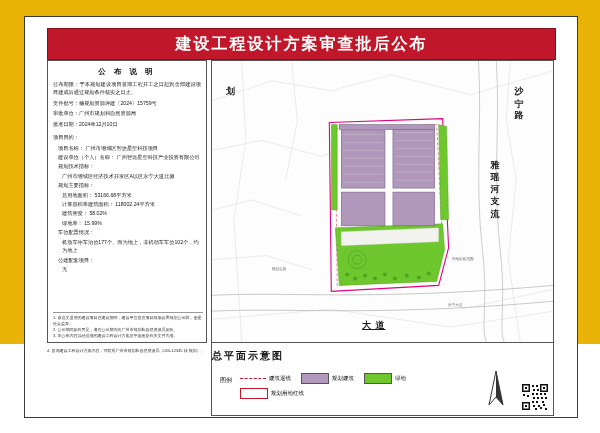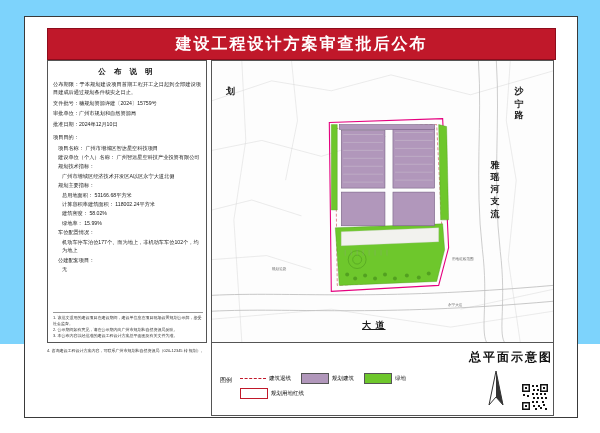--- a/index.html
+++ b/index.html
@@ -4,21 +4,21 @@
 <style>
   html,body{margin:0;padding:0;}
   body{
     width:600px;height:433px;
     background:#ffffff;
     font-family:"Liberation Sans","DejaVu Sans",sans-serif;
     overflow:hidden;
   }
   #sheet{
     position:absolute;left:0;top:0;width:600px;height:344px;
-    background:#7dd3fc;
+    background:#eab308;
   }
   
   .frame{
     position:absolute;left:24px;top:16px;width:552px;height:400px;
     border:1px solid #3a3a3a;background:#fff;
   }
   
   .title-banner{
     position:absolute;left:47px;top:28px;width:507px;height:30px;
     background:#c0182a;border:1px solid #8d0c1c;
@@ -62,22 +62,22 @@
     border:1px solid #555;background:#fefefe;box-sizing:border-box;
     overflow:hidden;
   }
   .map-bg{position:absolute;left:0;top:0;width:100%;height:100%;}
   
   .bottom-strip{
     position:absolute;left:211px;top:343px;width:343px;height:73px;
     border:1px solid #555;border-top:none;background:#fff;box-sizing:border-box;
   }
   .caption{
-    position:absolute;left:0;top:6px;width:100%;text-align:right;
-    font-size:12px;font-weight:bold;color:#111;letter-spacing:2px;
+    position:absolute;left:0;top:6px;width:100%;text-align:left;
+    font-size:10px;font-weight:bold;color:#111;letter-spacing:2px;
   }
   .legend-box{
     position:absolute;left:6px;top:28px;width:200px;height:40px;
   }
   .legend-title{
     position:absolute;left:0;top:6px;width:16px;font-size:6px;
     color:#111;line-height:1.3;text-align:center;
   }
   .legend-items{position:absolute;left:22px;top:2px;}
   .leg-row{display:flex;align-items:center;margin-bottom:4px;}

